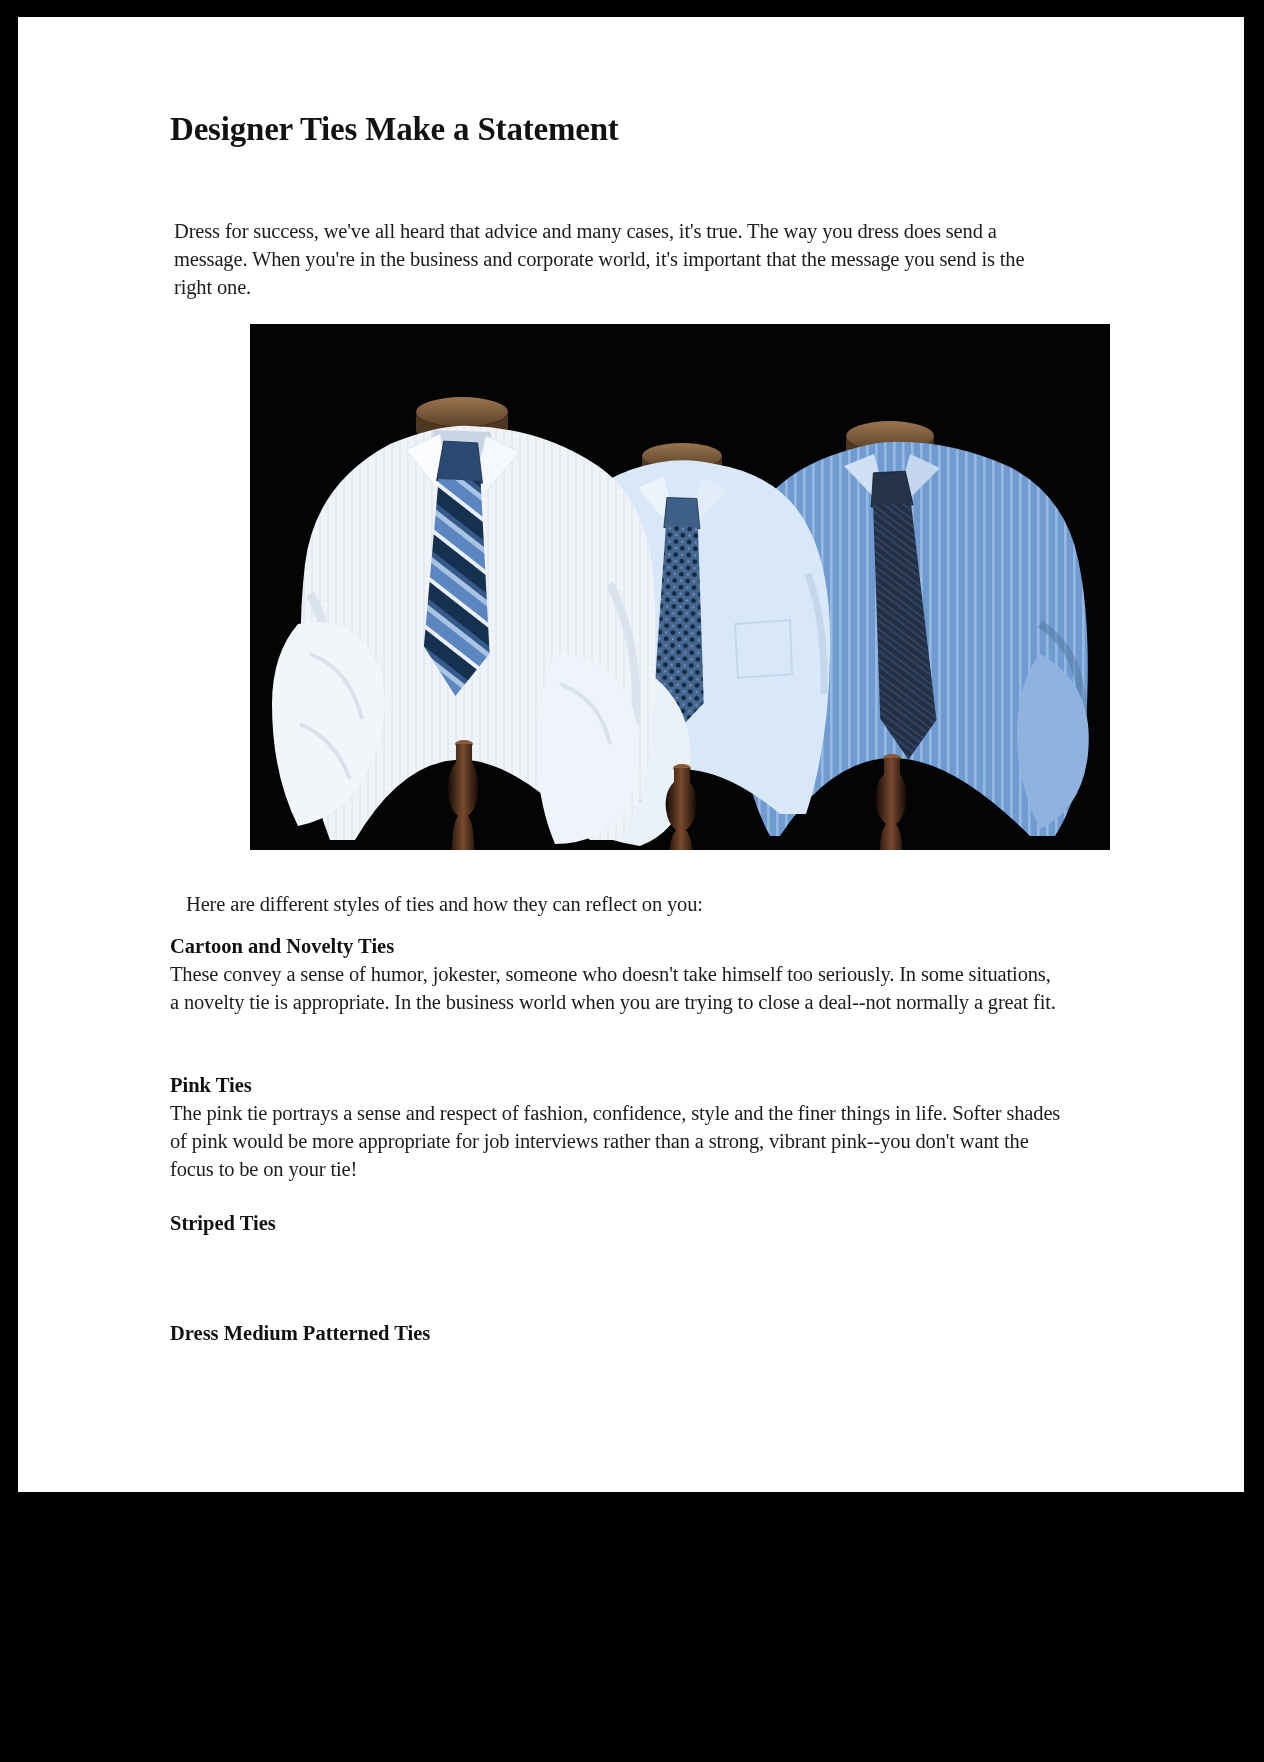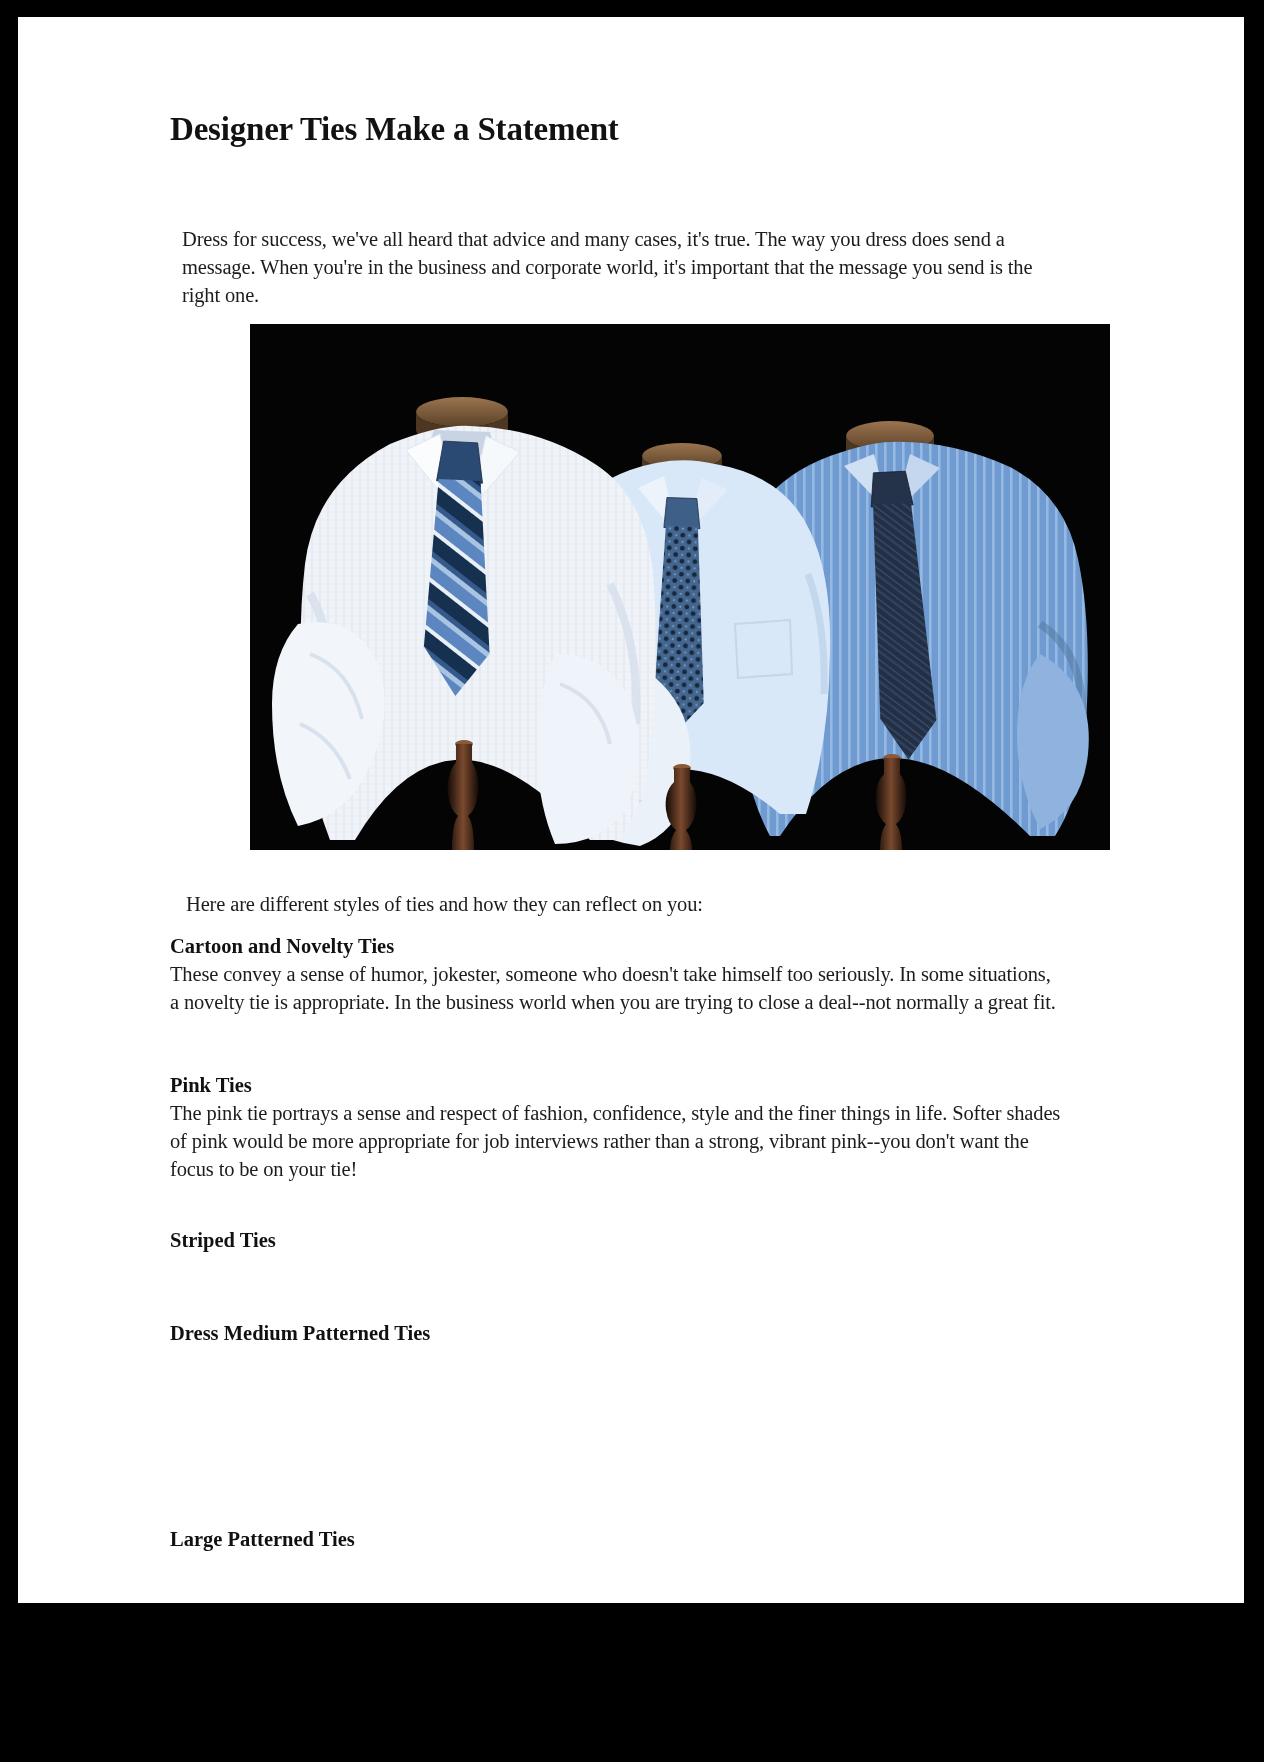--- a/index.html
+++ b/index.html
@@ -1,40 +1,40 @@
 <!DOCTYPE html>
 <html><head>
 <meta charset="utf-8">
 <style>
   html,body { margin:0; padding:0; background:#000; }
   .canvas {
-    position:relative; width:1264px; height:1762px; background:#000;
+    position:relative; width:1264px; height:1492px; background:#000;
     overflow:hidden; font-family:"Liberation Serif","DejaVu Serif",serif;
   }
   .page {
     position:absolute; left:18px; top:17px; width:1226px; height:1586px;
     background:#ffffff;
   }
   .title {
     position:absolute; left:152px; top:94px; margin:0;
     font-size:33px; font-weight:bold; color:#121212; letter-spacing:-0.2px;
   }
   .bodytext {
     font-size:20.5px; line-height:28px; color:#1c1c1c; letter-spacing:-0.15px;
   }
-  .intro   { position:absolute; left:152px; top:196px; width:892px; margin:12px; }
+  .intro   { position:absolute; left:152px; top:196px; width:892px; margin:4px; }
   .photo   { position:absolute; left:232px; top:307px; width:860px; height:526px; }
   .photo svg { display:block; }
   .leadin  { position:absolute; left:152px; top:857px; width:892px; margin:16px; }
   .sec     { position:absolute; left:152px; width:892px; }
   .sec h2  { margin:0; font-size:20.5px; line-height:28px; font-weight:bold; color:#111; }
   .sec p   { margin:0; }
   .sec-1 { top:915px; }
   .sec-2 { top:1054px; }
-  .sec-3 { top:1192px;margin-top:17px; }
+  .sec-3 { top:1192px; }
   .sec-4 { top:1302px; }
   .sec-5 { top:1508px; }
 </style>
 </head>
 <body>
 
 <div class="canvas">
   <div class="page">
 
     <h1 class="title">Designer Ties Make a Statement</h1>

